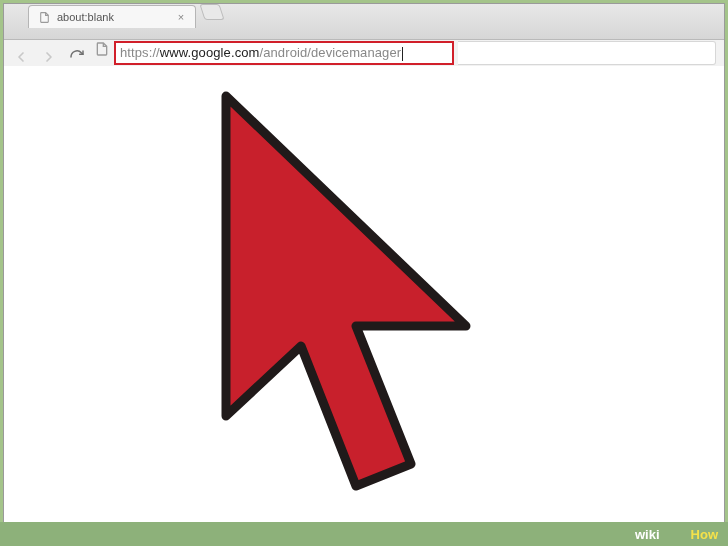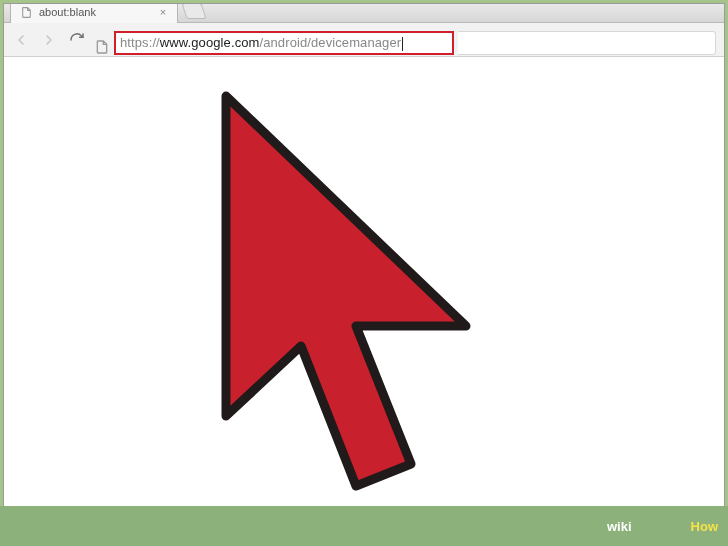--- a/index.html
+++ b/index.html
@@ -9,26 +9,26 @@
   .browser-frame {
     position: absolute;
     top: 3px; left: 3px; right: 3px; bottom: 3px;
     background: #fff;
     border: 1px solid #9a9a9a;
     overflow: hidden;
   }
 
   
   .tab-strip {
-    height: 19px;
+    height: 36px;
     background: linear-gradient(#e8e8e8, #d6d6d6);
     border-bottom: 1px solid #b9b9b9;
     display: flex;
-    align-items: flex-end;
-    padding-left: 6px;
+    align-items: flex-start;
+    padding-left: 24px;
     position: relative;
   }
   .tab {
     height: 23px;
     background: #f7f7f7;
     border: 1px solid #b5b5b5;
     border-bottom: none;
     border-radius: 4px 4px 0 0;
     min-width: 168px;
     display: flex;
@@ -79,21 +79,21 @@
     display: flex; align-items: center; justify-content: center;
     color: #8a8a8a;
     cursor: pointer;
   }
   .nav-btn.disabled { color: #c8c8c8; cursor: default; }
   .nav-btn svg { width: 16px; height: 16px; }
 
   .addr-wrap {
     flex: 1;
     display: flex;
-    align-items: flex-end;
+    align-items: flex-start;
     height: 31px;
     gap: 4px;
   }
   .addr-icon {
     width: 16px; height: 16px;
     display: flex; align-items: center; justify-content: center;
     color: #9a9a9a;
   }
   .addr-box-outline {
     flex: 0 0 auto;
@@ -144,29 +144,28 @@
     width: 310px;
     height: 430px;
     pointer-events: none;
   }
   .big-cursor svg { width: 100%; height: 100%; }
 
   
   .footer-bar {
     position: absolute;
     left: 0; right: 0; bottom: 0;
-    height: 40px;
+    height: 24px;
     background: #8db17a;
     display: flex;
     align-items: center;
     justify-content: flex-end;
     padding-right: 10px;
     font-size: 13px;
     color: #fff;
-    gap: 28px;
   }
   .footer-bar .brand-wiki { color: #fff; font-weight: 700; }
   .footer-bar .brand-how { color: #f5e24a; font-weight: 700; margin-left: 31px; }
   .footer-bar .article { color: #e9f0e3; font-weight: 600; margin-left: 4px; }
 
   
 </style>
 </head>
 <body>
 

